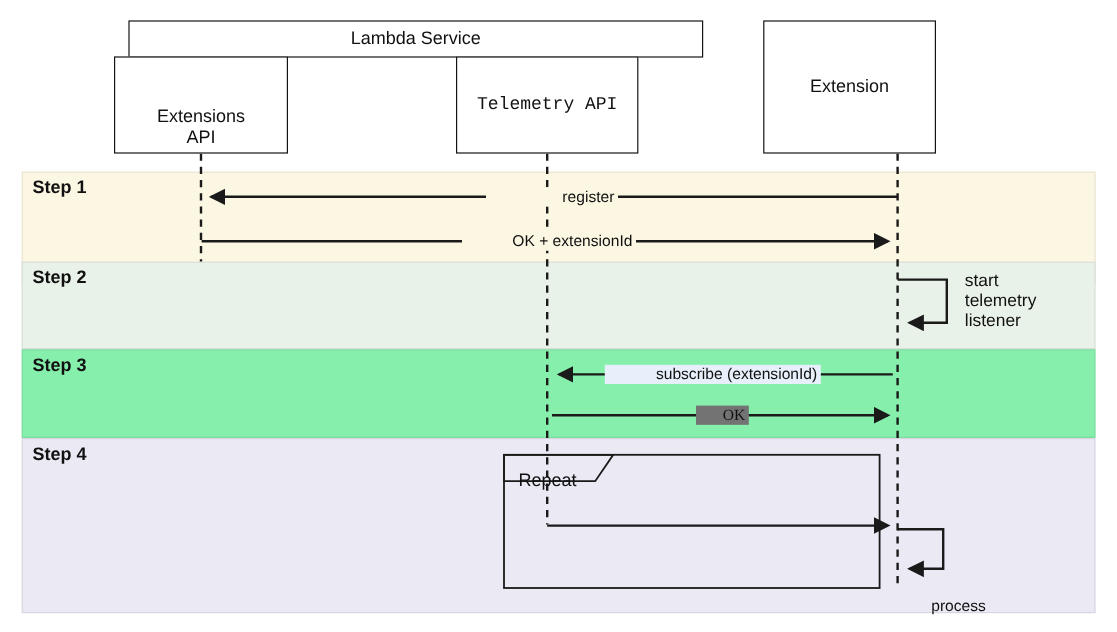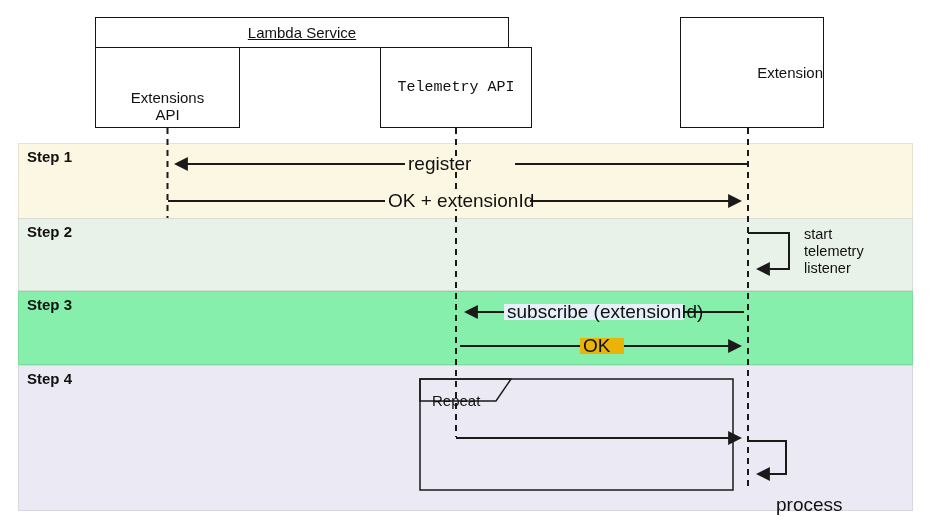--- a/index.html
+++ b/index.html
@@ -11,21 +11,21 @@
   .band { position:absolute; left:18px; width:895px; border:1px solid rgba(0,0,0,0.08); }
   .band .step-label { position:absolute; left:8px; top:4px; font-weight:bold; font-size:15px; }
   .actor-box {
     position:absolute; background:#ffffff; border:1.5px solid #141414;
     display:flex; align-items:center; justify-content:center;
     text-align:center; font-size:15px; z-index:4;
   }
   .actor-box .actor-label { display:block; }
   .overlay { position:absolute; left:0; top:0; z-index:2; pointer-events:none; }
   .msg {
-    position:absolute; font-size:19px; text-align:left; z-index:5;
+    position:absolute; font-size:13px; text-align:right; z-index:5;
     padding:0 3px; line-height:16px; white-space:nowrap;
   }
   .msg.multiline { white-space:normal; text-align:left; line-height:17px; font-size:14.5px; }
   .fragment-label { position:absolute; font-size:15px; z-index:5; }
 </style>
 </head>
 <body>
 
 <div class="stage">
 
@@ -61,41 +61,41 @@
     <line x1="744" y1="312" x2="466" y2="312" stroke="#1a1a1a" stroke-width="2" marker-end="url(#arrow)"></line>
     <line x1="460" y1="346" x2="740" y2="346" stroke="#1a1a1a" stroke-width="2" marker-end="url(#arrow)"></line>
 
     <rect x="420" y="379" width="313" height="111" fill="none" stroke="#1a1a1a" stroke-width="1.5"></rect>
     <polygon points="420,379 511,379 496,401 420,401" fill="none" stroke="#1a1a1a" stroke-width="1.5"></polygon>
 
     <line x1="456" y1="438" x2="740" y2="438" stroke="#1a1a1a" stroke-width="2" marker-end="url(#arrow)"></line>
     <path d="M748 441 L786 441 L786 474 L758 474" fill="none" stroke="#1a1a1a" stroke-width="2" marker-end="url(#arrow)"></path>
   </svg>
 
-  <div class="actor-box" style="left:95px; top:17px; width:414px; height:31px;text-decoration:underline;">
+  <div class="actor-box" style="left:107px; top:17px; width:479px; height:31px;">
     <span class="actor-label">Lambda Service</span>
   </div>
   <div class="actor-box" style="left:95px; top:47px; width:145px; height:81px;">
     <span class="actor-label" style="width:92px;margin-top:36px;">Extensions API</span>
   </div>
   <div class="actor-box" style="left:380px; top:47px; width:152px; height:81px;font-family:Liberation Mono, monospace;">
     <span class="actor-label">Telemetry API</span>
   </div>
-  <div class="actor-box" style="left:680px; top:17px; width:144px; height:111px;justify-content:flex-end;">
+  <div class="actor-box" style="left:636px; top:17px; width:144px; height:111px;">
     <span class="actor-label">Extension</span>
   </div>
 
   <div class="msg" style="left: 405px; top: 156px; width: 110px; background: rgb(252, 247, 226);">register</div>
 
   <div class="msg" style="left: 385px; top: 193px; width: 145px; background: rgb(252, 247, 226);">OK + extensionId</div>
 
   <div class="msg multiline" style="left:801px; top:226px; width:72px;">start telemetry listener</div>
 
   <div class="msg" style="left: 504px; top: 304px; width: 180px; background: rgb(231, 240, 250);">subscribe (extensionId)</div>
 
-  <div class="msg" style="left: 580px; top: 338px; width: 44px; background: #eab308;">OK</div>
+  <div class="msg" style="left: 580px; top: 338px; width: 44px; background: #737373; font-family: Liberation Serif, serif;">OK</div>
 
 
   <div class="msg" style="left:773px; top:450px;margin-top:47px;">process</div>
 
   <div class="fragment-label" style="left:432px; top:382px;margin-top:10px;">Repeat</div>
 
 </div>
 
 </body></html>

